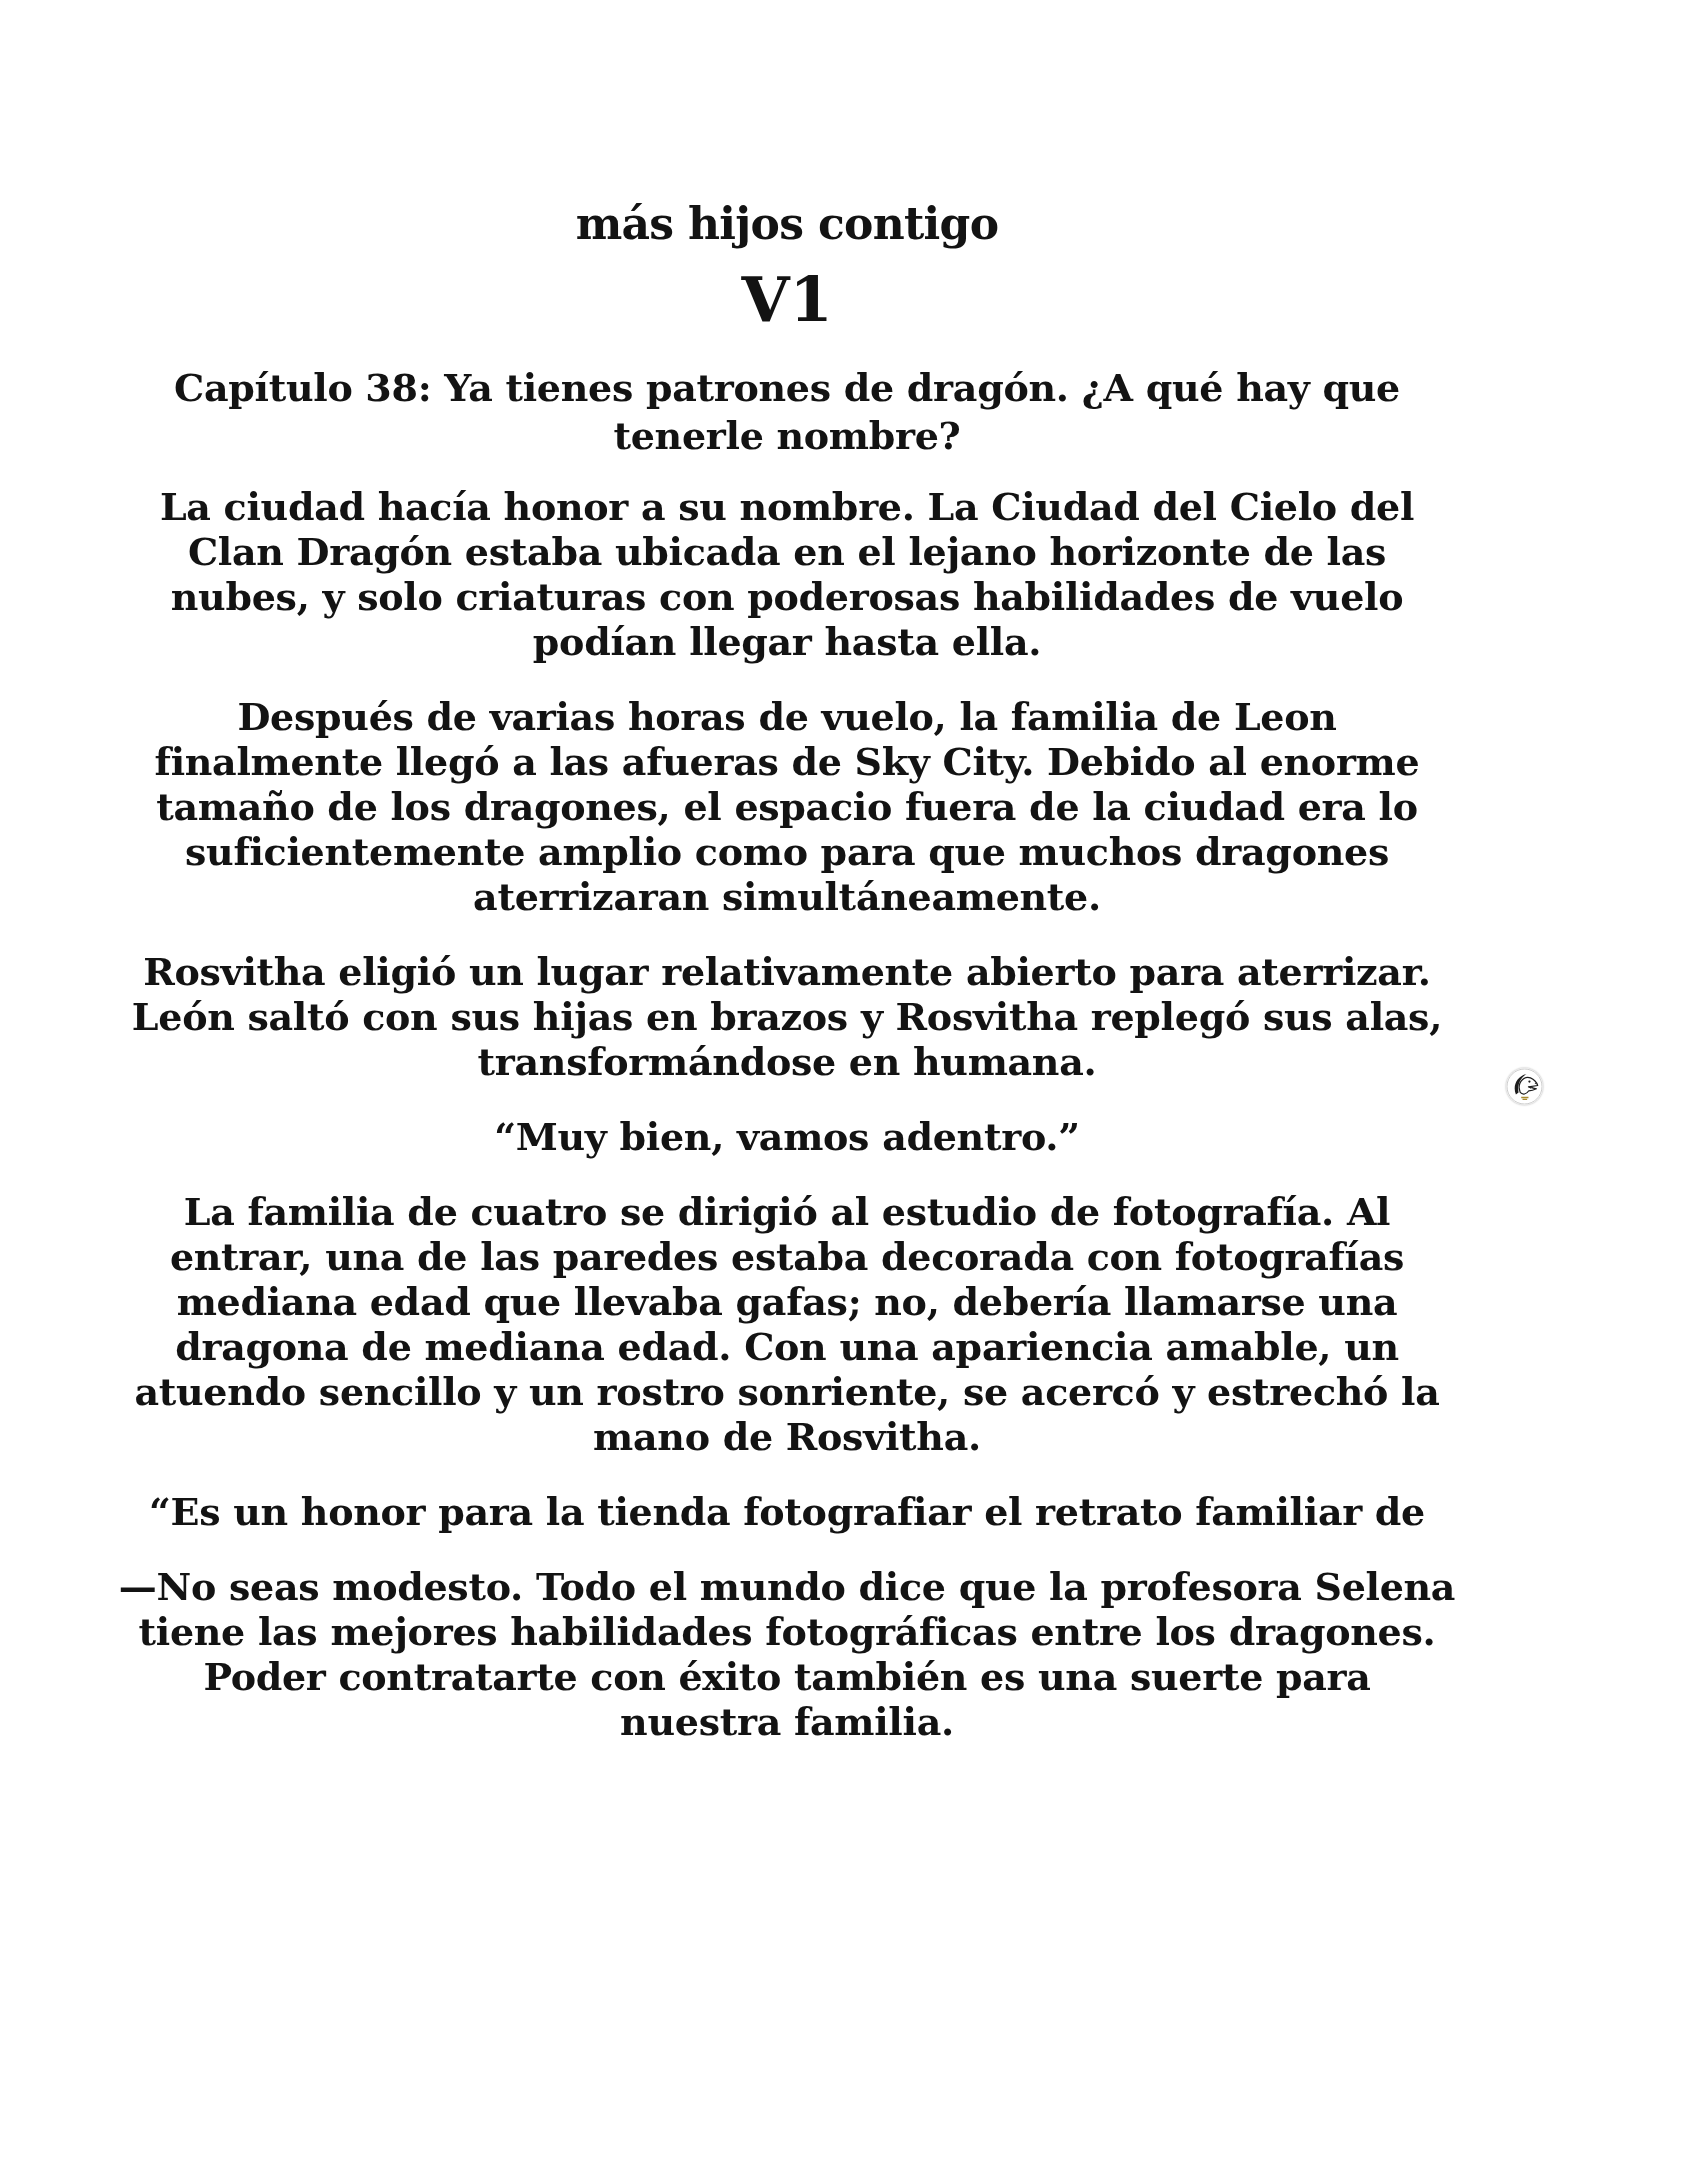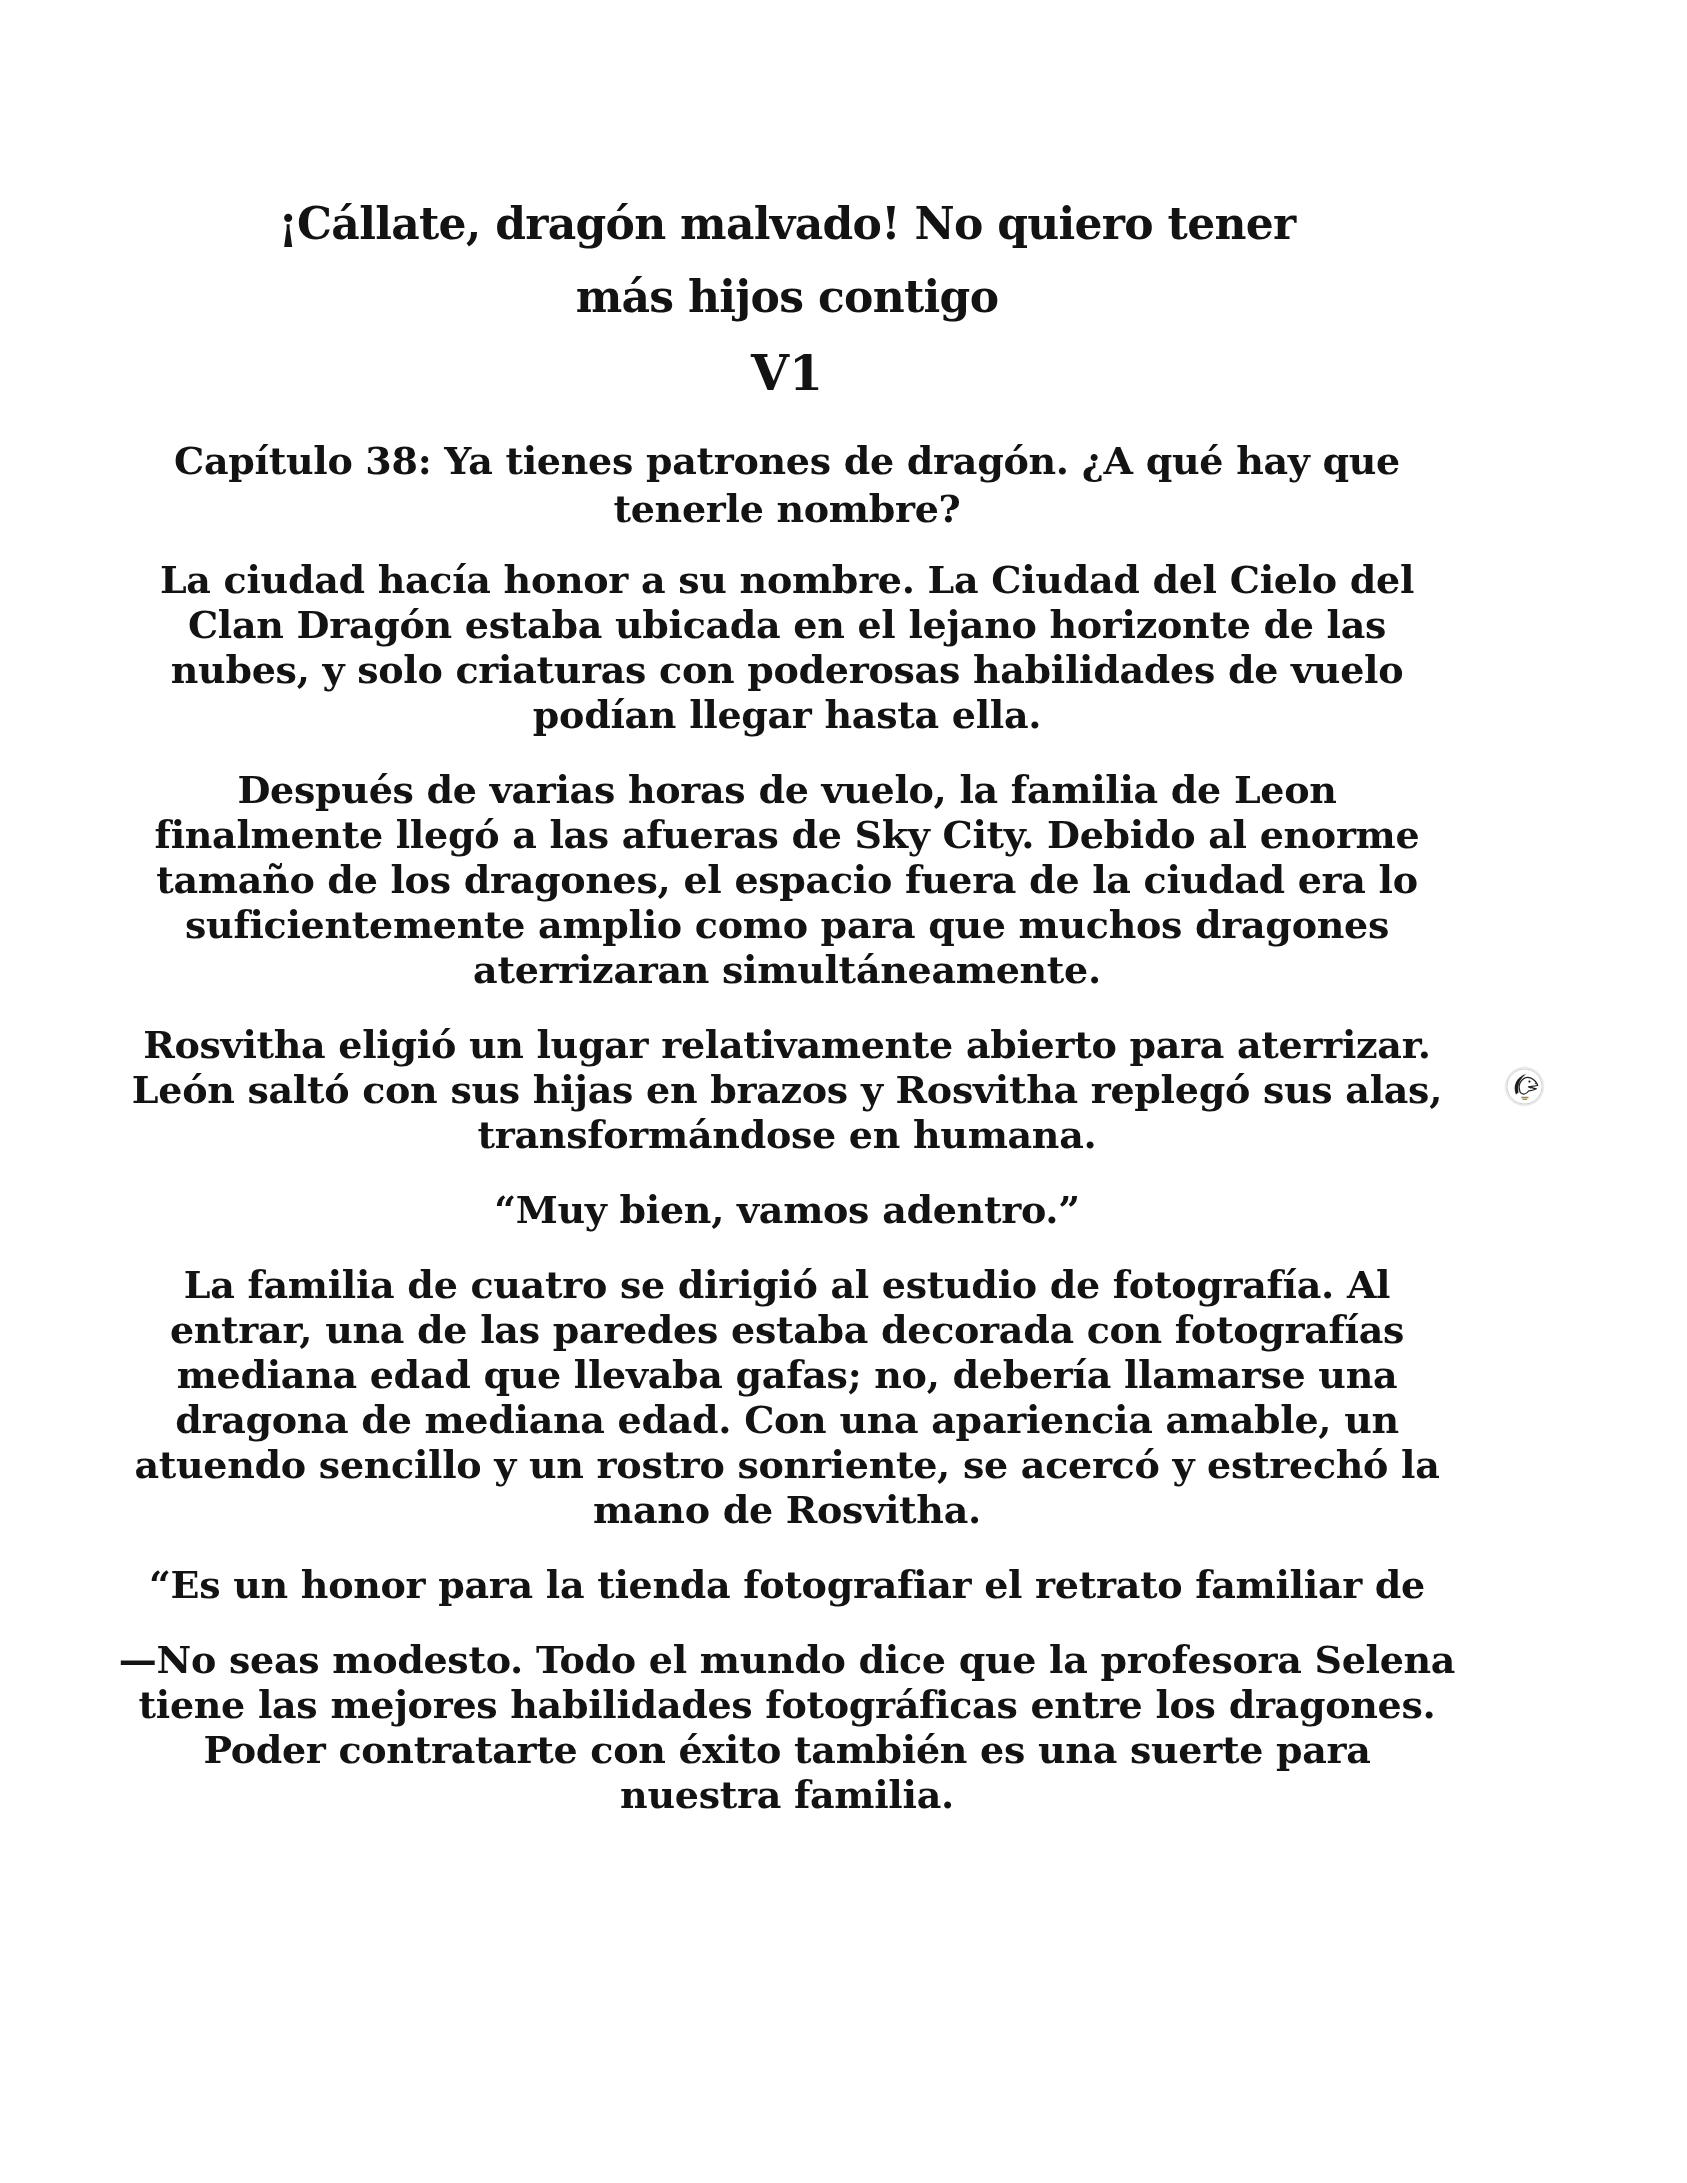--- a/index.html
+++ b/index.html
@@ -30,21 +30,21 @@
   .line { white-space: nowrap; }
 
   h1.title {
     margin: 0;
     font-size: 44px;
     line-height: 73px;
     letter-spacing: -0.7px;
   }
   .volume {
     margin-top: 12px;
-    font-size: 49px;
+    font-size: 62px;
     line-height: 56px;
     font-variant-numeric: oldstyle-nums;
   }
   h2.chapter {
     margin: 36px 0 0 0;
     font-size: 38px;
     line-height: 48px;
     letter-spacing: -0.3px;
     text-align: center;
   }
@@ -72,21 +72,20 @@
   .watermark svg { display: block; width: 37px; height: 37px; }
 </style>
 </head>
 <body>
 
 <main class="page">
   <div class="content">
 
     <header>
       <h1 class="title">
-        <div class="line">¡Cállate, dragón malvado! No quiero tener</div>
         <div class="line">más hijos contigo</div>
       </h1>
       <div class="volume line">V1</div>
       <h2 class="chapter">
         <div class="line">Capítulo 38: Ya tienes patrones de dragón. ¿A qué hay que</div>
         <div class="line">tenerle nombre?</div>
       </h2>
     </header>
 
     <section class="body-text">

